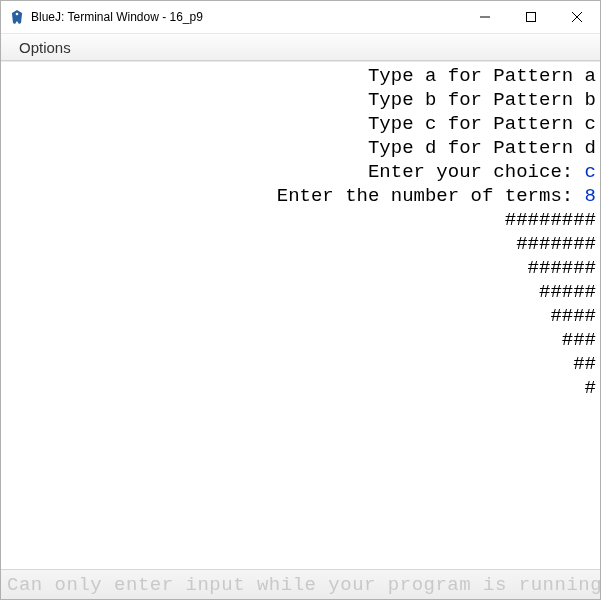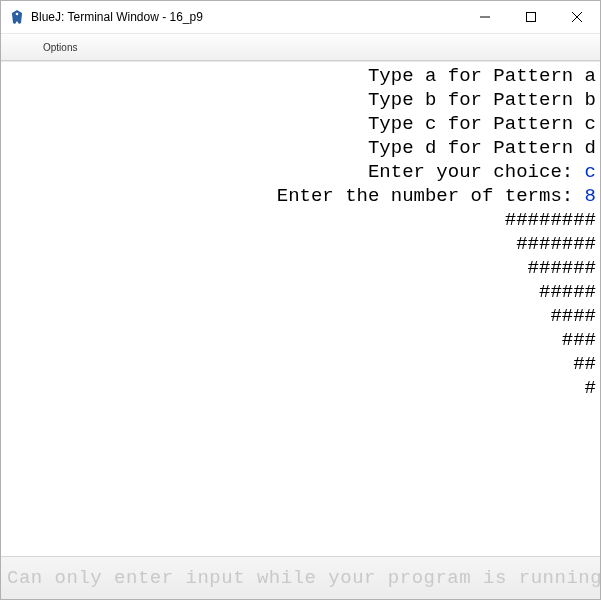--- a/index.html
+++ b/index.html
@@ -5,24 +5,24 @@
     * { margin: 0; padding: 0; box-sizing: border-box; }
     html, body { width: 601px; height: 600px; overflow: hidden; font-family: "Segoe UI", Tahoma, sans-serif; }
     .window { width: 601px; height: 600px; background: #15803d; border: 1px solid #b0b0b0; display: flex; flex-direction: column; }
     .titlebar { height: 32px; background: #ffffff; display: flex; align-items: center; padding-left: 8px; }
     .app-icon { width: 16px; height: 16px; margin-right: 6px; flex-shrink: 0; }
     .title-text { font-size: 12px; color: #000; flex: 0 0 auto; }
     .title-spacer { flex: 1; }
     .win-ctrl { width: 46px; height: 32px; display: flex; align-items: center; justify-content: center; }
     .win-ctrl svg { display: block; }
     .menubar { height: 28px; background: linear-gradient(to bottom, #fdfdfd, #f0f0f0); border-top: 1px solid #e8e8e8; border-bottom: 1px solid #d0d0d0; display: flex; align-items: center; padding: 0 12px; }
-    .menubar-item { font-size: 10px; color: #333; padding: 4px 6px; margin-left: 24px; }
+    .menubar-item { font-size: 15px; color: #333; padding: 4px 6px; }
     .terminal { flex: 1; background: #ffffff; padding: 2px 4px; font-family: "Consolas", "Menlo", "Courier New", monospace; font-size: 19px; line-height: 24px; color: #000; white-space: pre; overflow: hidden; border-top: 1px solid #eaeaea; text-align: right; }
     .terminal .input { color: #0033cc; }
-    .statusbar { height: 43px; background: linear-gradient(to bottom, #f5f5f5, #ececec); border-top: 1px solid #d6d6d6; display: flex; align-items: center; padding: 0 6px; overflow: hidden; }
+    .statusbar { height: 30px; background: linear-gradient(to bottom, #f5f5f5, #ececec); border-top: 1px solid #d6d6d6; display: flex; align-items: center; padding: 0 6px; overflow: hidden; }
     .statusbar-text { font-family: "Consolas", "Menlo", "Courier New", monospace; font-size: 19px; color: #c9c9c9; white-space: nowrap; letter-spacing: 0.5px; }
   </style>
 </head>
 <body>
 
 <div class="window">
   <div class="titlebar">
     <span class="app-icon">
       <svg width="16" height="16" viewBox="0 0 16 16">
         <path d="M8 1 L3 4 L3 5 L4 14 L6 15 L8 12 L10 15 L12 14 L13 5 L13 4 Z" fill="#2b5fa0"></path>

